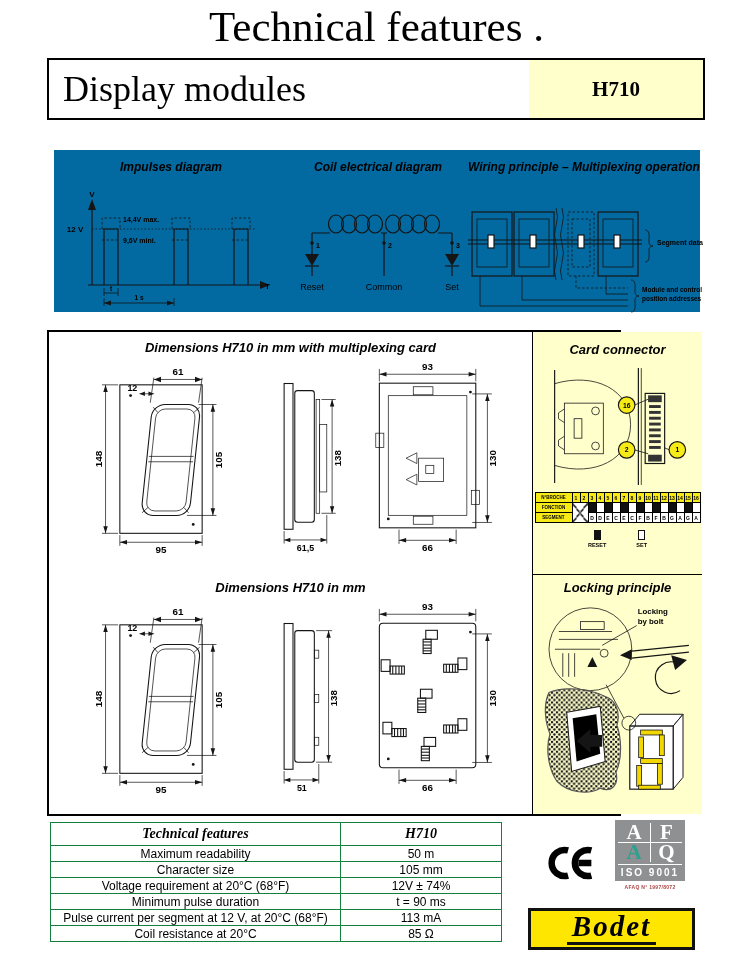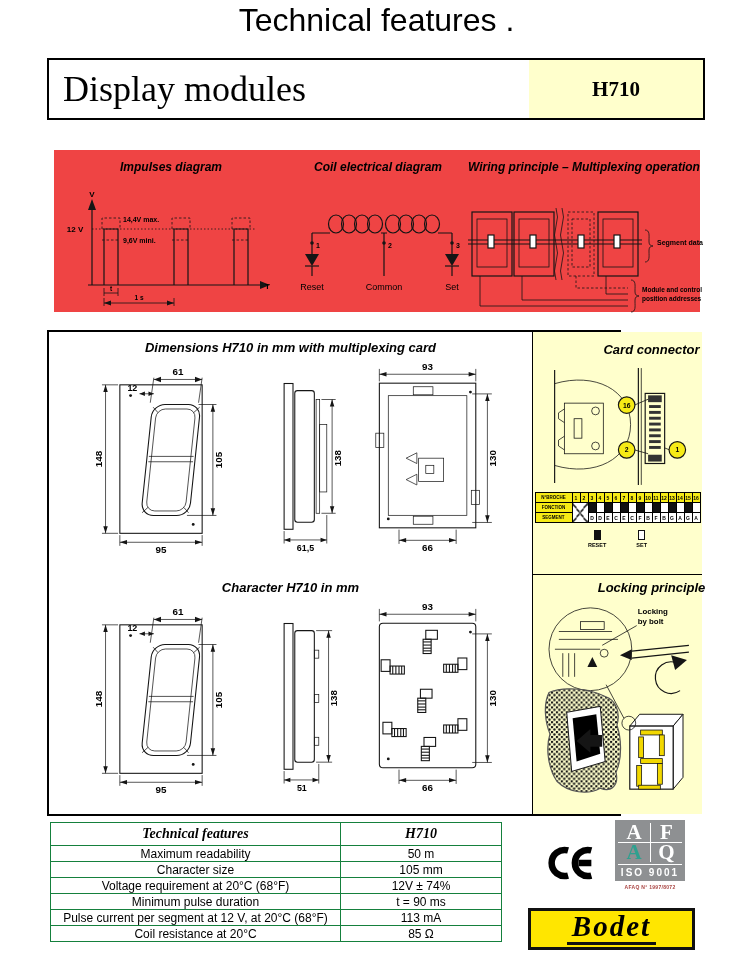--- a/index.html
+++ b/index.html
@@ -1,30 +1,30 @@
 <!DOCTYPE html>
 <html><head>
 <meta charset="utf-8">
 <style>
   html,body{margin:0;padding:0;background:#fff;}
   .page{position:relative;width:753px;height:959px;background:#fff;overflow:hidden;
         font-family:"Liberation Sans",sans-serif;color:#000;}
 
   
   .ptitle{position:absolute;top:2px;left:0;width:100%;text-align:center;
-          font-family:Liberation Sans, sans-serif;font-size:32px;}
+          font-family:Liberation Serif, serif;font-size:43px;}
   .hdr{position:absolute;left:47px;top:58px;width:658px;height:62px;border:2px solid #000;
        box-sizing:border-box;display:flex;align-items:stretch;background:#fff;}
   .hdr-title{flex:1;font-family:"Liberation Serif",serif;font-size:36px;
              padding-left:14px;display:flex;align-items:center;}
   .hdr-model{width:174px;background:#FFFFCC;display:flex;align-items:center;justify-content:center;
              font-family:"Liberation Serif",serif;font-weight:bold;font-size:21px;}
 
   
-  .gray{position:absolute;left:54px;top:150px;width:646px;height:162px;background:#ef4444;}
+  .gray{position:absolute;left:54px;top:150px;width:646px;height:162px;background:#0369a1;}
   .diag{position:absolute;top:10px;}
   .diag-title{font:bold italic 12px "Liberation Sans",sans-serif;text-align:center;white-space:nowrap;}
   .d1{left:8px;width:218px;}  .d2{left:238px;width:172px;}  .d3{left:414px;width:230px;}
 
   
   .draw line,.draw path,.draw rect,.draw circle,.draw ellipse,.draw polyline{
       stroke:#151515;fill:none;stroke-width:1.2;}
   .draw .thin{stroke-width:0.8;}
   .draw .f-black{fill:#151515;stroke:none;}
   .draw .f-dark{fill:#333;stroke:none;}
@@ -43,21 +43,21 @@
   .draw .t7{font-size:7px;font-weight:bold;}
   .draw .t65{font-size:6.5px;font-weight:bold;}
   .draw .ta-s{text-anchor:start;}
 
   
   .bbox{position:absolute;left:47px;top:330px;width:574px;height:486px;border:2px solid #000;
         box-sizing:border-box;background:#fff;}
   .sec-title{position:absolute;left:0;width:483px;text-align:center;
              font:bold italic 13px "Liberation Sans",sans-serif;}
   .yt{position:absolute;left:0;width:100%;text-align:center;
-      font:bold italic 13px "Liberation Sans",sans-serif;padding-left:34px;}
+      font:bold italic 13px "Liberation Sans",sans-serif;}
   .ycol{position:absolute;left:483px;top:0;width:169px;height:482px;background:#FFFFCC;
         border-left:1px solid #000;}
   .ydiv{position:absolute;top:242px;left:0;width:100%;height:1px;background:#000;}
   .dv{position:absolute;}
 
   
   .pinwrap{position:absolute;top:160px;left:0;width:100%;text-align:center;}
   .pintab{border-collapse:collapse;margin:0 auto;}
   .pintab td{border:1px solid #000;text-align:center;padding:0;height:9px;}
   .pl{background:#F6EB16;font:bold 4.5px "Liberation Sans",sans-serif;width:36px;}
@@ -291,21 +291,21 @@
       <line class="thin" x1="127" y1="40" x2="127" y2="184"></line>
       <path class="f-black" d="M127,40 l-2.5,8 h5 z M127,184 l-2.5,-8 h5 z"></path>
       <text class="t11" x="137" y="112" transform="rotate(-90 137 112)">130</text>
       <line class="thin" x1="28" y1="192" x2="28" y2="208"></line>
       <line class="thin" x1="92" y1="192" x2="92" y2="208"></line>
       <line class="thin" x1="28" y1="204" x2="92" y2="204"></line>
       <path class="f-black" d="M28,204 l8,-2.5 v5 z M92,204 l-8,-2.5 v5 z"></path>
       <text class="t11" x="60" y="216">66</text>
     </svg>
 
-    <div class="sec-title" style="top:248px">Character H710 in mm</div>
+    <div class="sec-title" style="top:248px">Dimensions H710 in mm</div>
 
     <svg class="draw dv" style="left:44px;top:266px" width="136" height="195" viewBox="0 0 152 218">
       <rect x="30" y="30" width="92" height="166" stroke-width="1.6"></rect>
       <circle class="f-black" cx="42" cy="42" r="1.6"></circle>
       <circle class="f-black" cx="112" cy="186" r="1.6"></circle>
       <g transform="skewX(-6)">
         <rect x="72" y="52" width="54" height="124" rx="14"></rect>
         <rect class="thin" x="77" y="57" width="44" height="114" rx="10"></rect>
         <line class="thin" x1="74" y1="110" x2="124" y2="110"></line>
         <line class="thin" x1="74" y1="116" x2="124" y2="116"></line>

